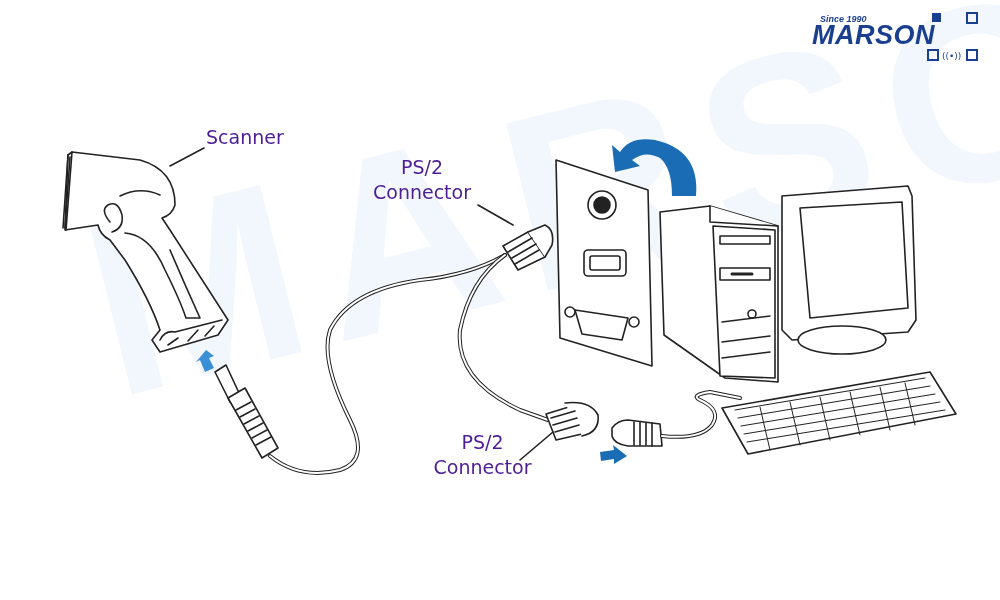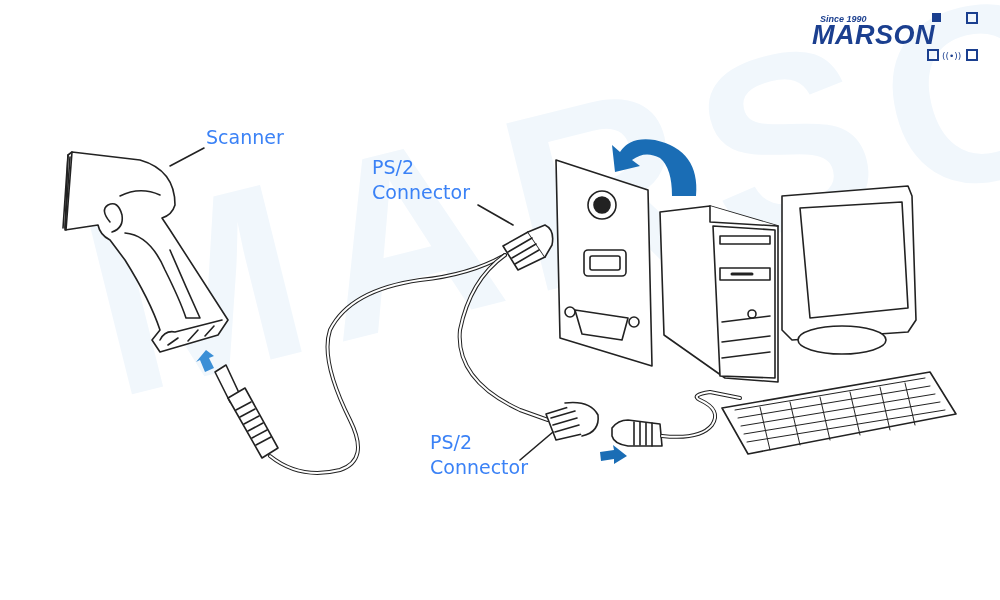--- a/index.html
+++ b/index.html
@@ -6,21 +6,21 @@
   body { width: 1000px; height: 600px; position: relative; overflow: hidden;
          font-family: "DejaVu Sans", sans-serif; }
   .stage { position: absolute; left: 0; top: 0; width: 1000px; height: 600px; }
   .logo { position: absolute; left: 812px; top: 12px; width: 170px; height: 56px; }
   .logo-since { position: absolute; left: 8px; top: 2px; font-size: 9px; font-style: italic;
                 font-weight: bold; color: #1b3f8f; font-family: "Liberation Sans", sans-serif; }
   .logo-word { position: absolute; left: 0px; top: 8px; font-size: 27px; font-style: italic;
                font-weight: 900; color: #1b3f8f; letter-spacing: 0.5px;
                font-family: "Liberation Sans", sans-serif; }
   .label { position: absolute; font-family: "DejaVu Sans", sans-serif; font-size: 19px;
-           color: #3b82f6; line-height: 25px; }
+           color: #4c1d95; text-align: center; line-height: 25px; }
   .watermark { position: absolute; font-family: "Liberation Sans", sans-serif; font-weight: bold;
                font-size: 250px; color: #f1f7fc; letter-spacing: 20px; left: 60px; top: 175px;
                transform: rotate(-14deg); transform-origin: left top; white-space: nowrap; }
 </style>
 </head>
 <body>
 
 <div class="stage">
 
   <div class="watermark">MARSON</div>

